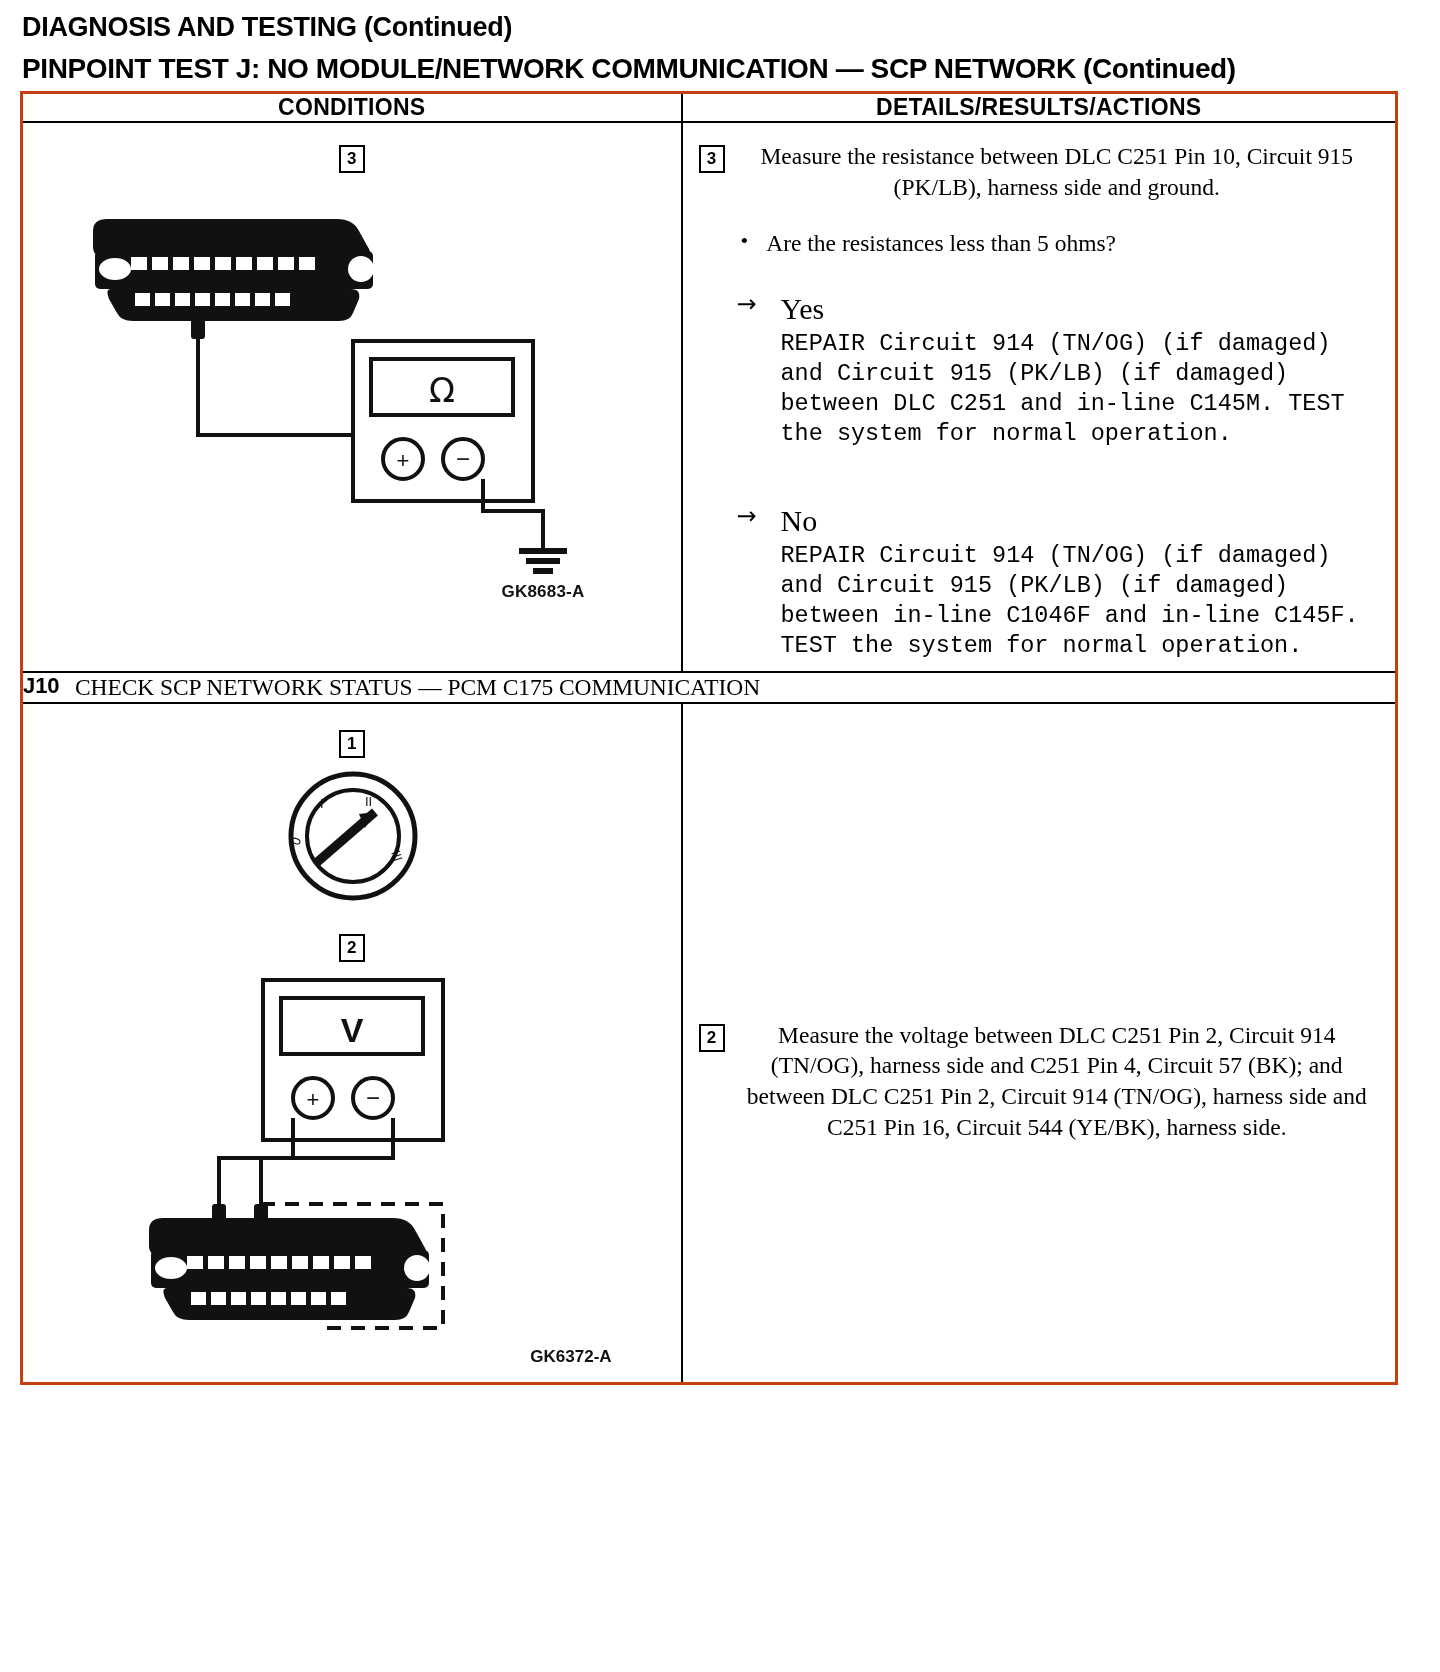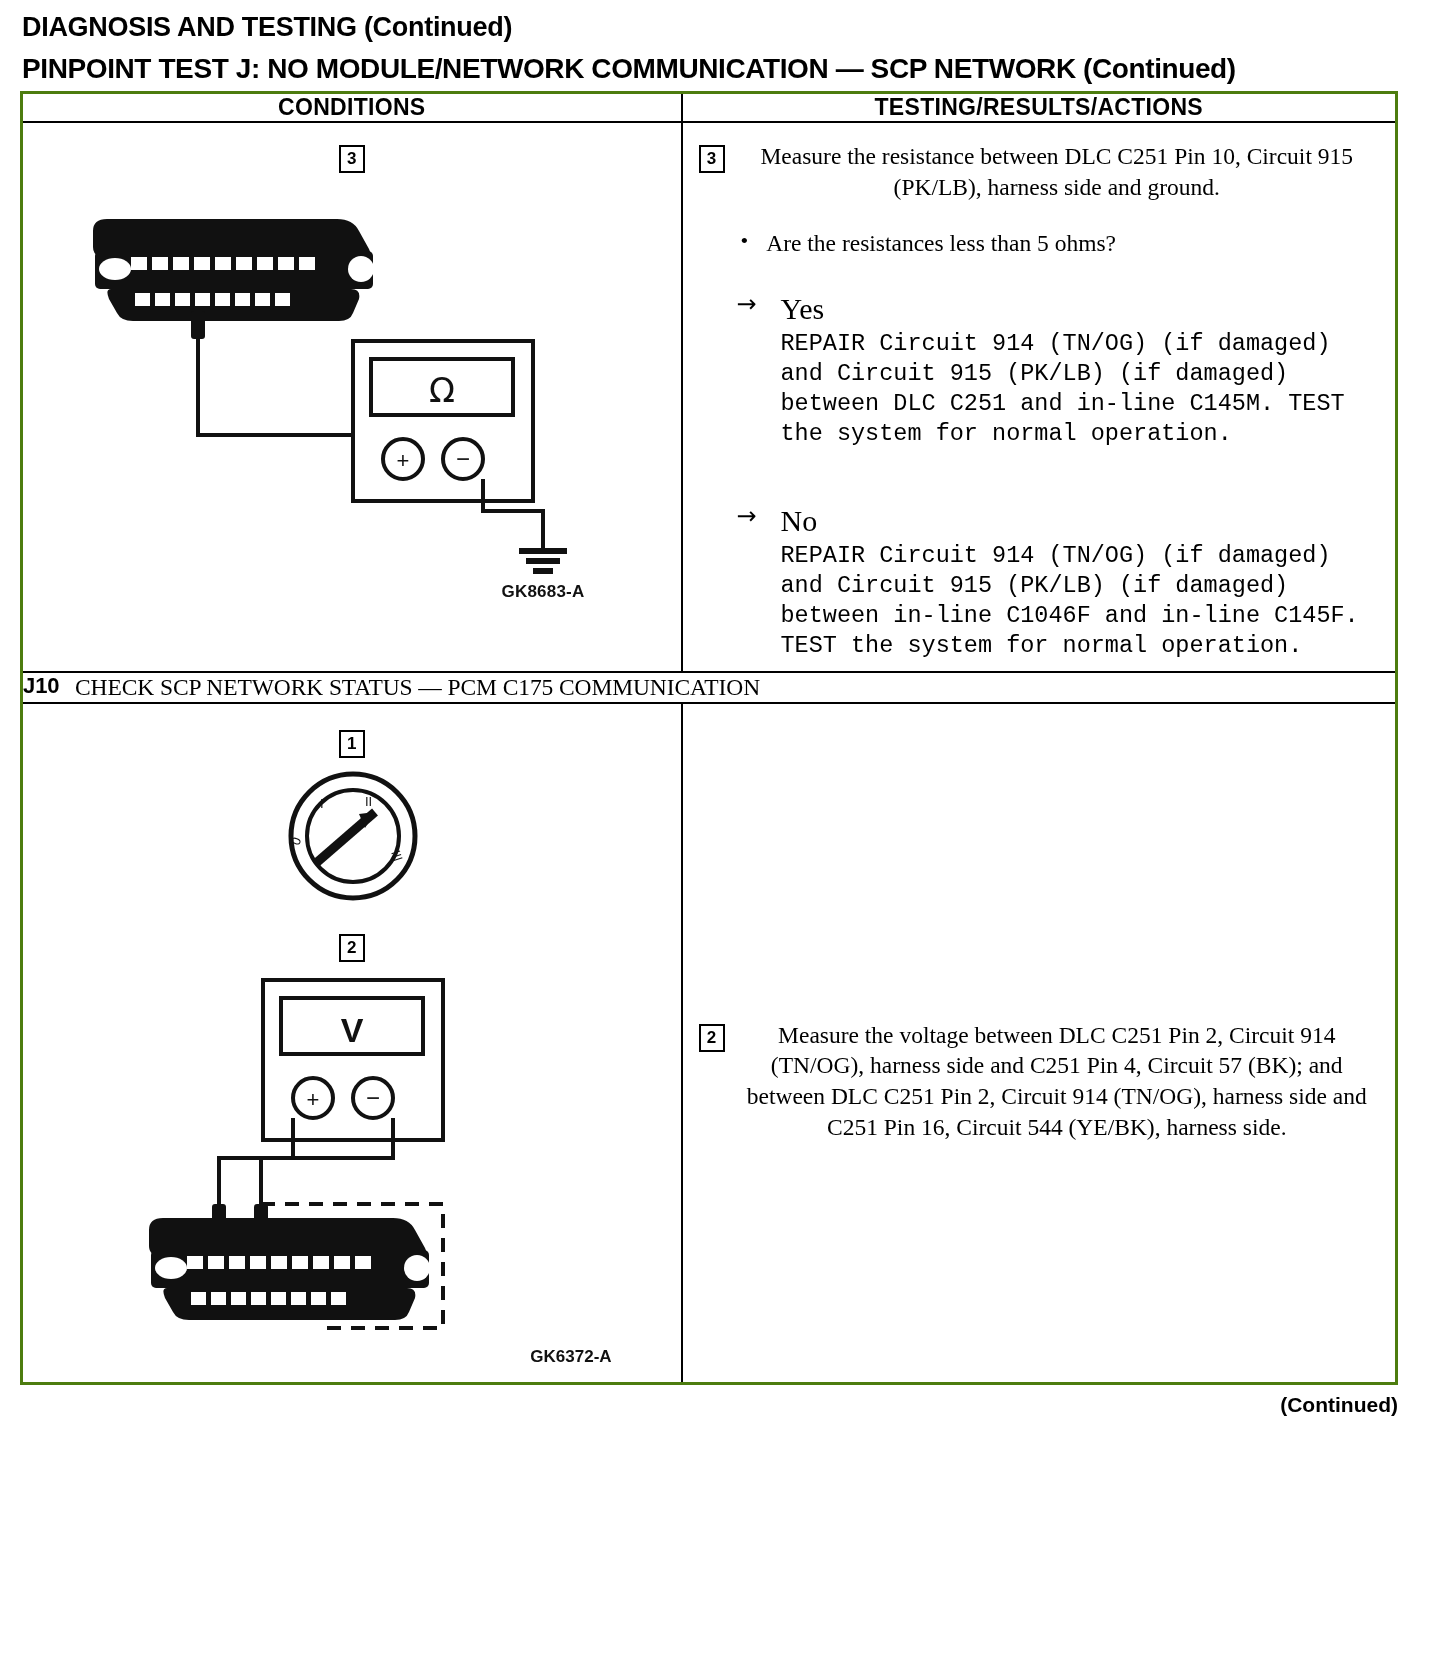--- a/index.html
+++ b/index.html
@@ -34,21 +34,21 @@
     font-weight: bold;
     font-size: 28px;
     letter-spacing: -0.4px;
     margin: 0 0 6px 2px;
     white-space: nowrap;
   }
   table.main {
     border-collapse: collapse;
     width: 1378px;
     table-layout: fixed;
-    border: 3px solid #4d7c0f;
+    border: 3px solid #c2410c;
   }
   table.main td {
     border: 2px solid #000;
     vertical-align: top;
     padding: 0;
   }
   .hdr-cell {
     text-align: center;
     font-family: "Liberation Sans", sans-serif;
     font-weight: bold;
@@ -172,21 +172,21 @@
 
   <table class="main">
     <colgroup>
       <col class="col-left">
       <col class="col-right">
     </colgroup>
 
     <tbody>
         <tr>
       <td class="hdr-cell">CONDITIONS</td>
-      <td class="hdr-cell">TESTING/RESULTS/ACTIONS</td>
+      <td class="hdr-cell">DETAILS/RESULTS/ACTIONS</td>
     </tr>
 
 
     <tr>
       <td class="fig-cell">
         <div class="fig">
           <div style="height:22px"></div>
           <div class="fig-num">3</div>
           <svg width="660" height="430" viewBox="0 0 660 430">
 
@@ -357,14 +357,13 @@
           <div class="res-block">
             <div class="numbox">2</div>
             <div class="res-text">Measure the voltage between DLC C251 Pin 2, Circuit 914 (TN/OG), harness side and C251 Pin 4, Circuit 57 (BK); and between DLC C251 Pin 2, Circuit 914 (TN/OG), harness side and C251 Pin 16, Circuit 544 (YE/BK), harness side.</div>
           </div>
         </div>
       </td>
     </tr>
   </tbody>
     </table>
 
-  <div class="footer">(Continued)</div>
 </div>
 
 </body></html>

